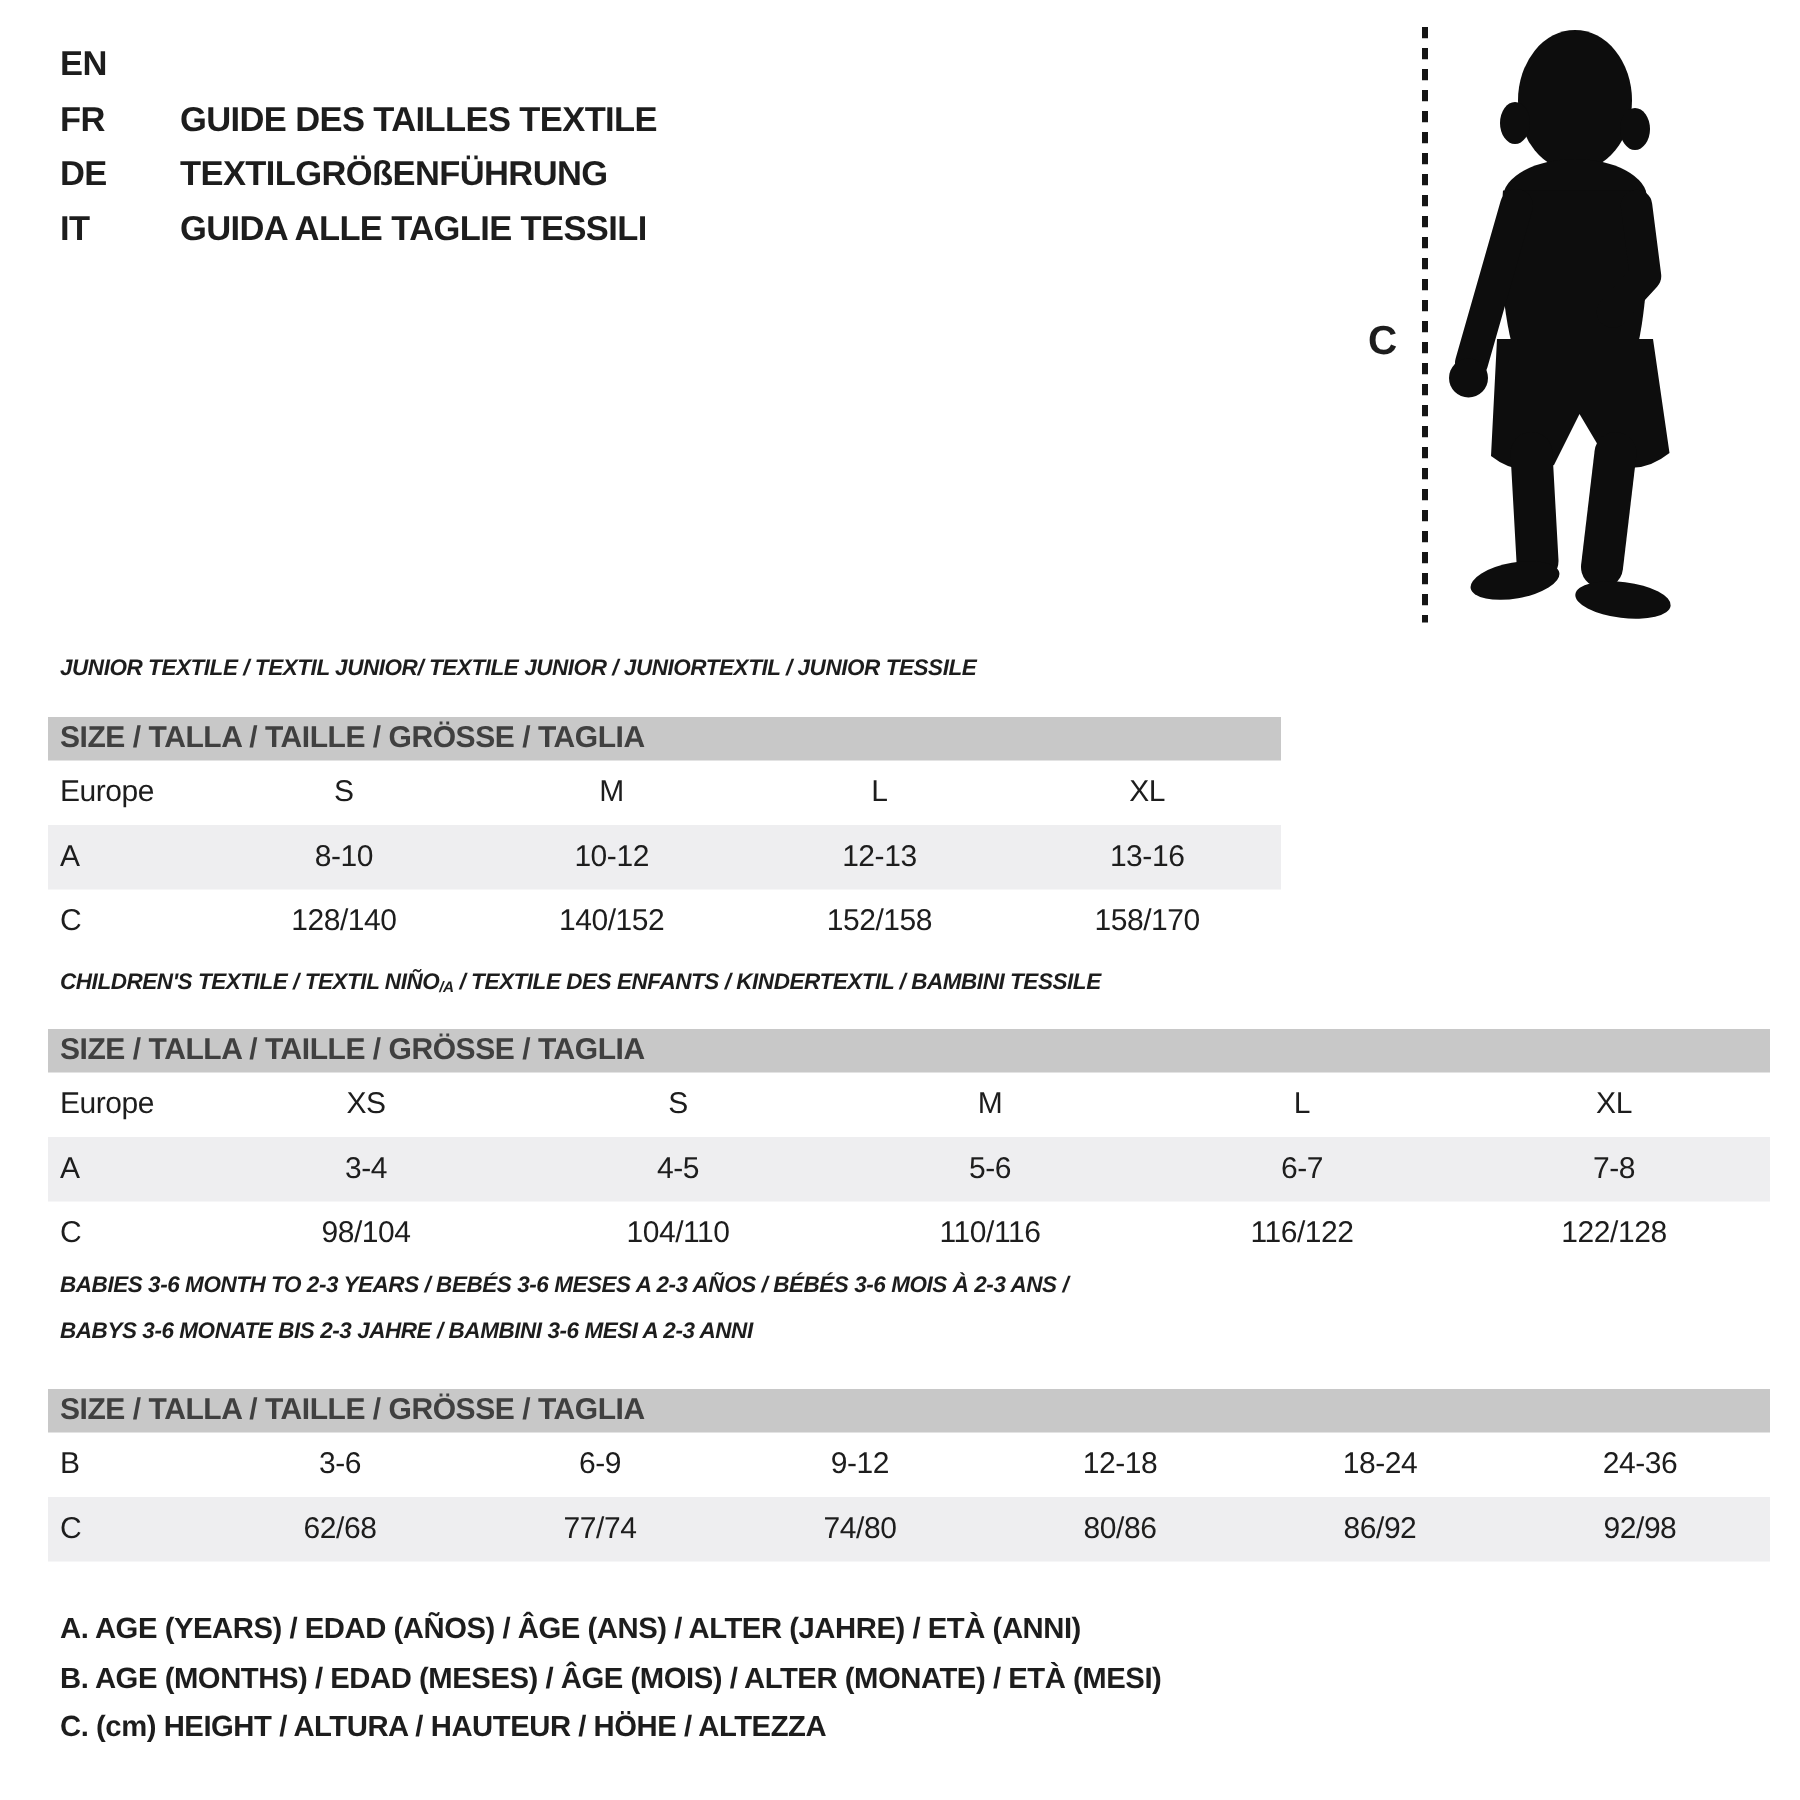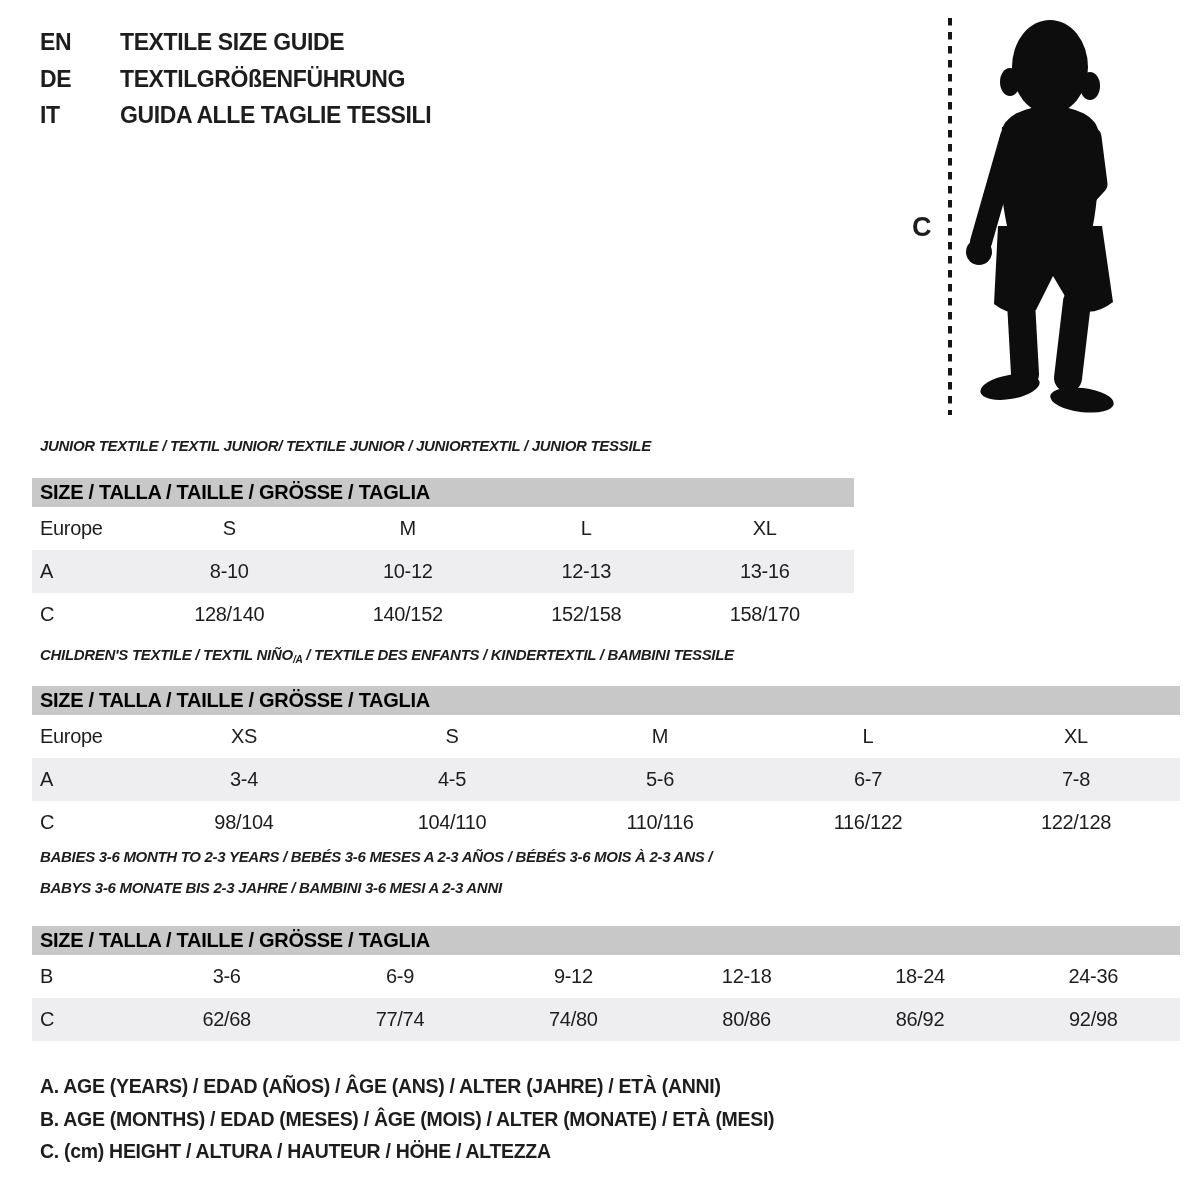--- a/index.html
+++ b/index.html
@@ -21,39 +21,42 @@
   .sec2{top:845px;}
   .sec-title{margin-left:8px;font-size:15px;font-weight:bold;letter-spacing:-0.3px;line-height:24px;white-space:nowrap;font-style:italic;}
   .sec-title .sub{font-size:0.68em;vertical-align:-0.25em;}
   .sec-title.line2{margin-top:7px;}
   .size-table{position:absolute;left:0;}
   .sec0 .size-table{top:44px;width:822px;}
   .sec1 .size-table{top:43px;width:1148px;}
   .sec2 .size-table{top:81px;width:1148px;}
   .size-header{
     background:var(--bar,#c8c8c8);height:29px;line-height:29px;
-    font-size:20px;font-weight:bold;letter-spacing:-0.3px;color:#000000;padding-left:8px;
+    font-size:20px;font-weight:bold;letter-spacing:-0.3px;color:#404040;padding-left:8px;
   }
   .trow{display:flex;align-items:center;height:43px;font-size:20px;letter-spacing:-0.3px;}
   .trow.shaded{background:var(--shade,#eeeef0);}
   .tlabel{width:108px;padding-left:8px;box-sizing:border-box;}
   .tcell{flex:1;text-align:center;}
   
   .legend{position:absolute;left:40px;top:1070px;}
   .legend-line{font-size:19.5px;font-weight:bold;letter-spacing:-0.3px;line-height:32.5px;white-space:nowrap;}
 </style>
 </head>
 <body>
 
 <div class="page">
 
   <div class="lang-list" id="langs">
       <div class="lang-row">
         <span class="lang-code">EN</span>
-        <span class="lang-label">TEXTILE SIZE GUIDE</span>
+      </div>
+      <div class="lang-row">
+        <span class="lang-code">FR</span>
+        <span class="lang-label">GUIDE DES TAILLES TEXTILE</span>
       </div>
       <div class="lang-row">
         <span class="lang-code">DE</span>
         <span class="lang-label">TEXTILGRÖßENFÜHRUNG</span>
       </div>
       <div class="lang-row">
         <span class="lang-code">IT</span>
         <span class="lang-label">GUIDA ALLE TAGLIE TESSILI</span>
       </div>
     </div>

